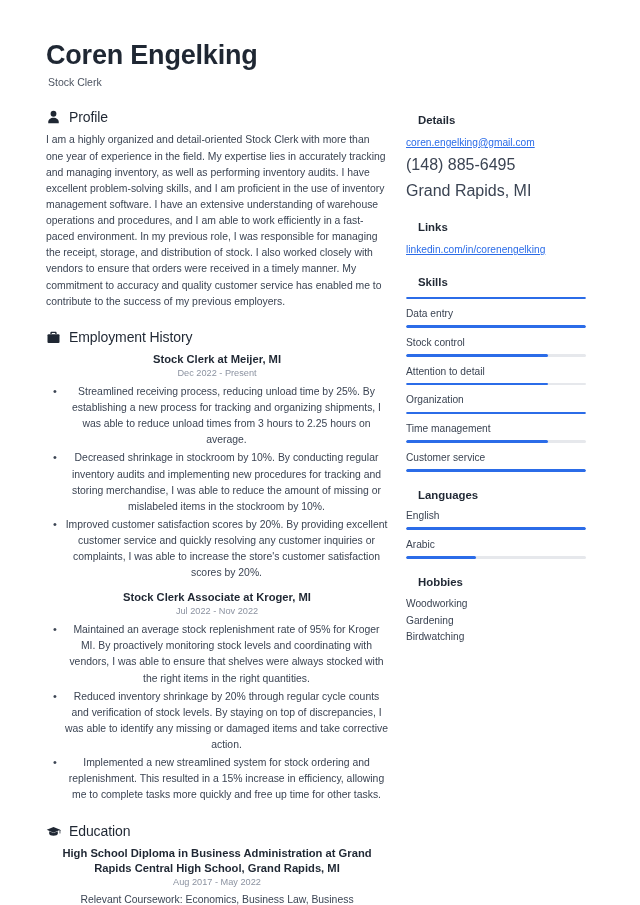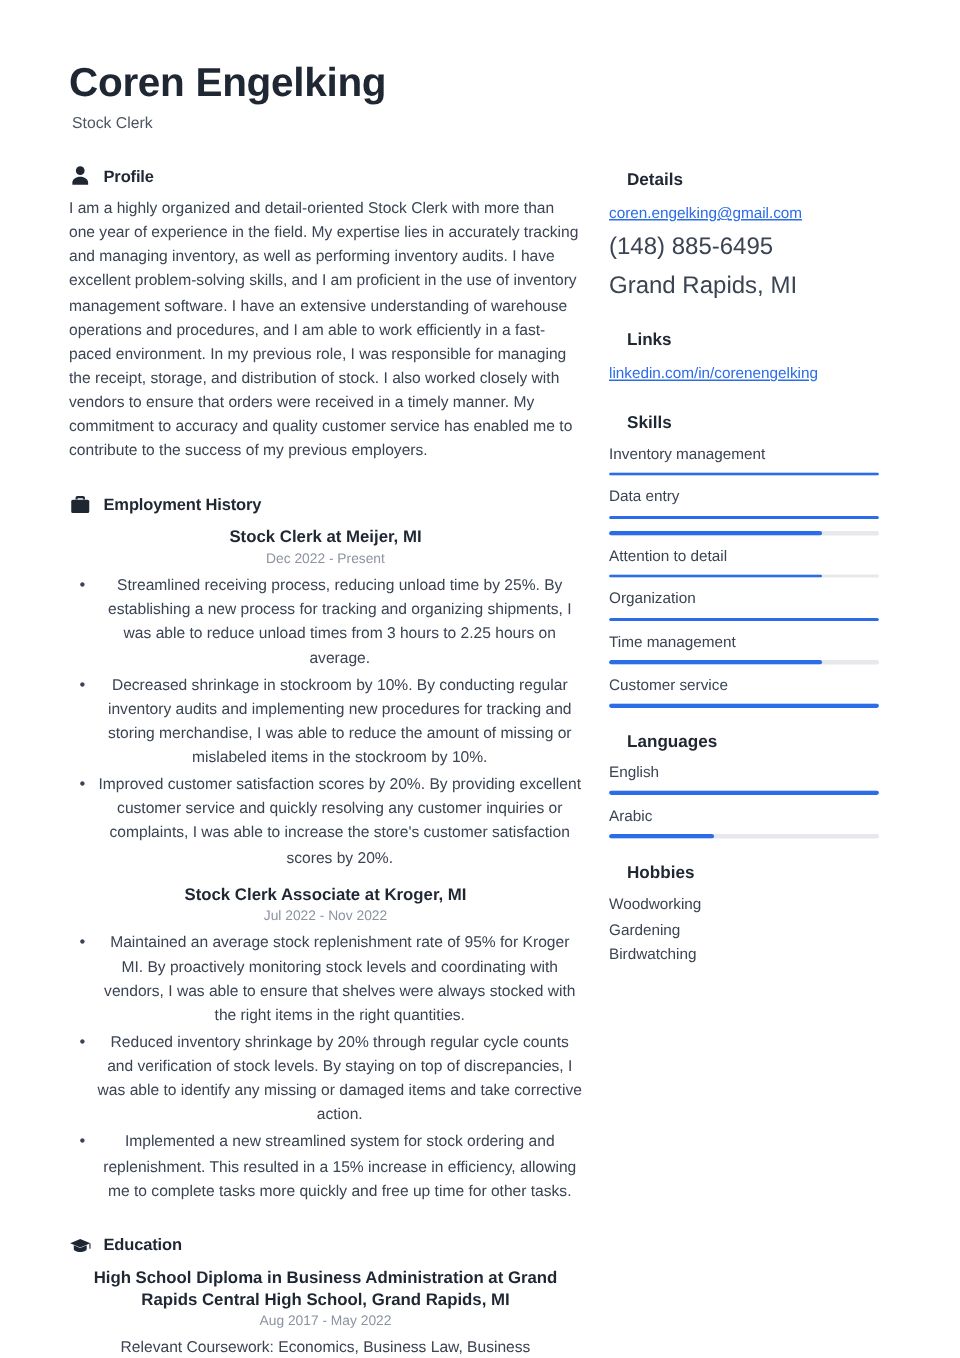--- a/index.html
+++ b/index.html
@@ -73,22 +73,22 @@
     width: 15px;
     height: 15px;
     flex: 0 0 15px;
     display: inline-flex;
     align-items: center;
     justify-content: center;
     color: #1f2733;
   }
   .section-head .sec-icon svg { display: block; }
   .section-title {
-    font-size: 11px;
-    font-weight: 700;
+    font-size: 14px;
+    font-weight: 400;
     color: #1f2733;
     letter-spacing: -0.1px;
     line-height: 1.1;
   }
   .para {
     font-size: 10.4px;
     line-height: 1.55;
     color: #3b4453;
     margin: 0;
     text-align: left;
@@ -282,32 +282,32 @@
 
       <div class="side-block">
         <div class="side-title">Links</div>
         <a class="side-link" href="#">linkedin.com/in/corenengelking</a>
       </div>
 
       <div class="side-block">
         <div class="side-title">Skills</div>
 
         <div class="bar-item">
-          <div class="bar-label">Inventory management</div>
           <div class="bar-track">
             <div class="bar-fill" style="width: 100%; background: rgb(43, 108, 232);"></div>
           </div>
         </div>
         <div class="bar-item">
           <div class="bar-label">Data entry</div>
           <div class="bar-track">
             <div class="bar-fill" style="width: 100%; background: rgb(43, 108, 232);"></div>
           </div>
         </div>
         <div class="bar-item">
+          <div class="bar-label">Stock control</div>
           <div class="bar-track">
             <div class="bar-fill" style="width: 79%; background: rgb(43, 108, 232);"></div>
           </div>
         </div>
         <div class="bar-item">
           <div class="bar-label">Attention to detail</div>
           <div class="bar-track">
             <div class="bar-fill" style="width: 79%; background: rgb(43, 108, 232);"></div>
           </div>
         </div>

